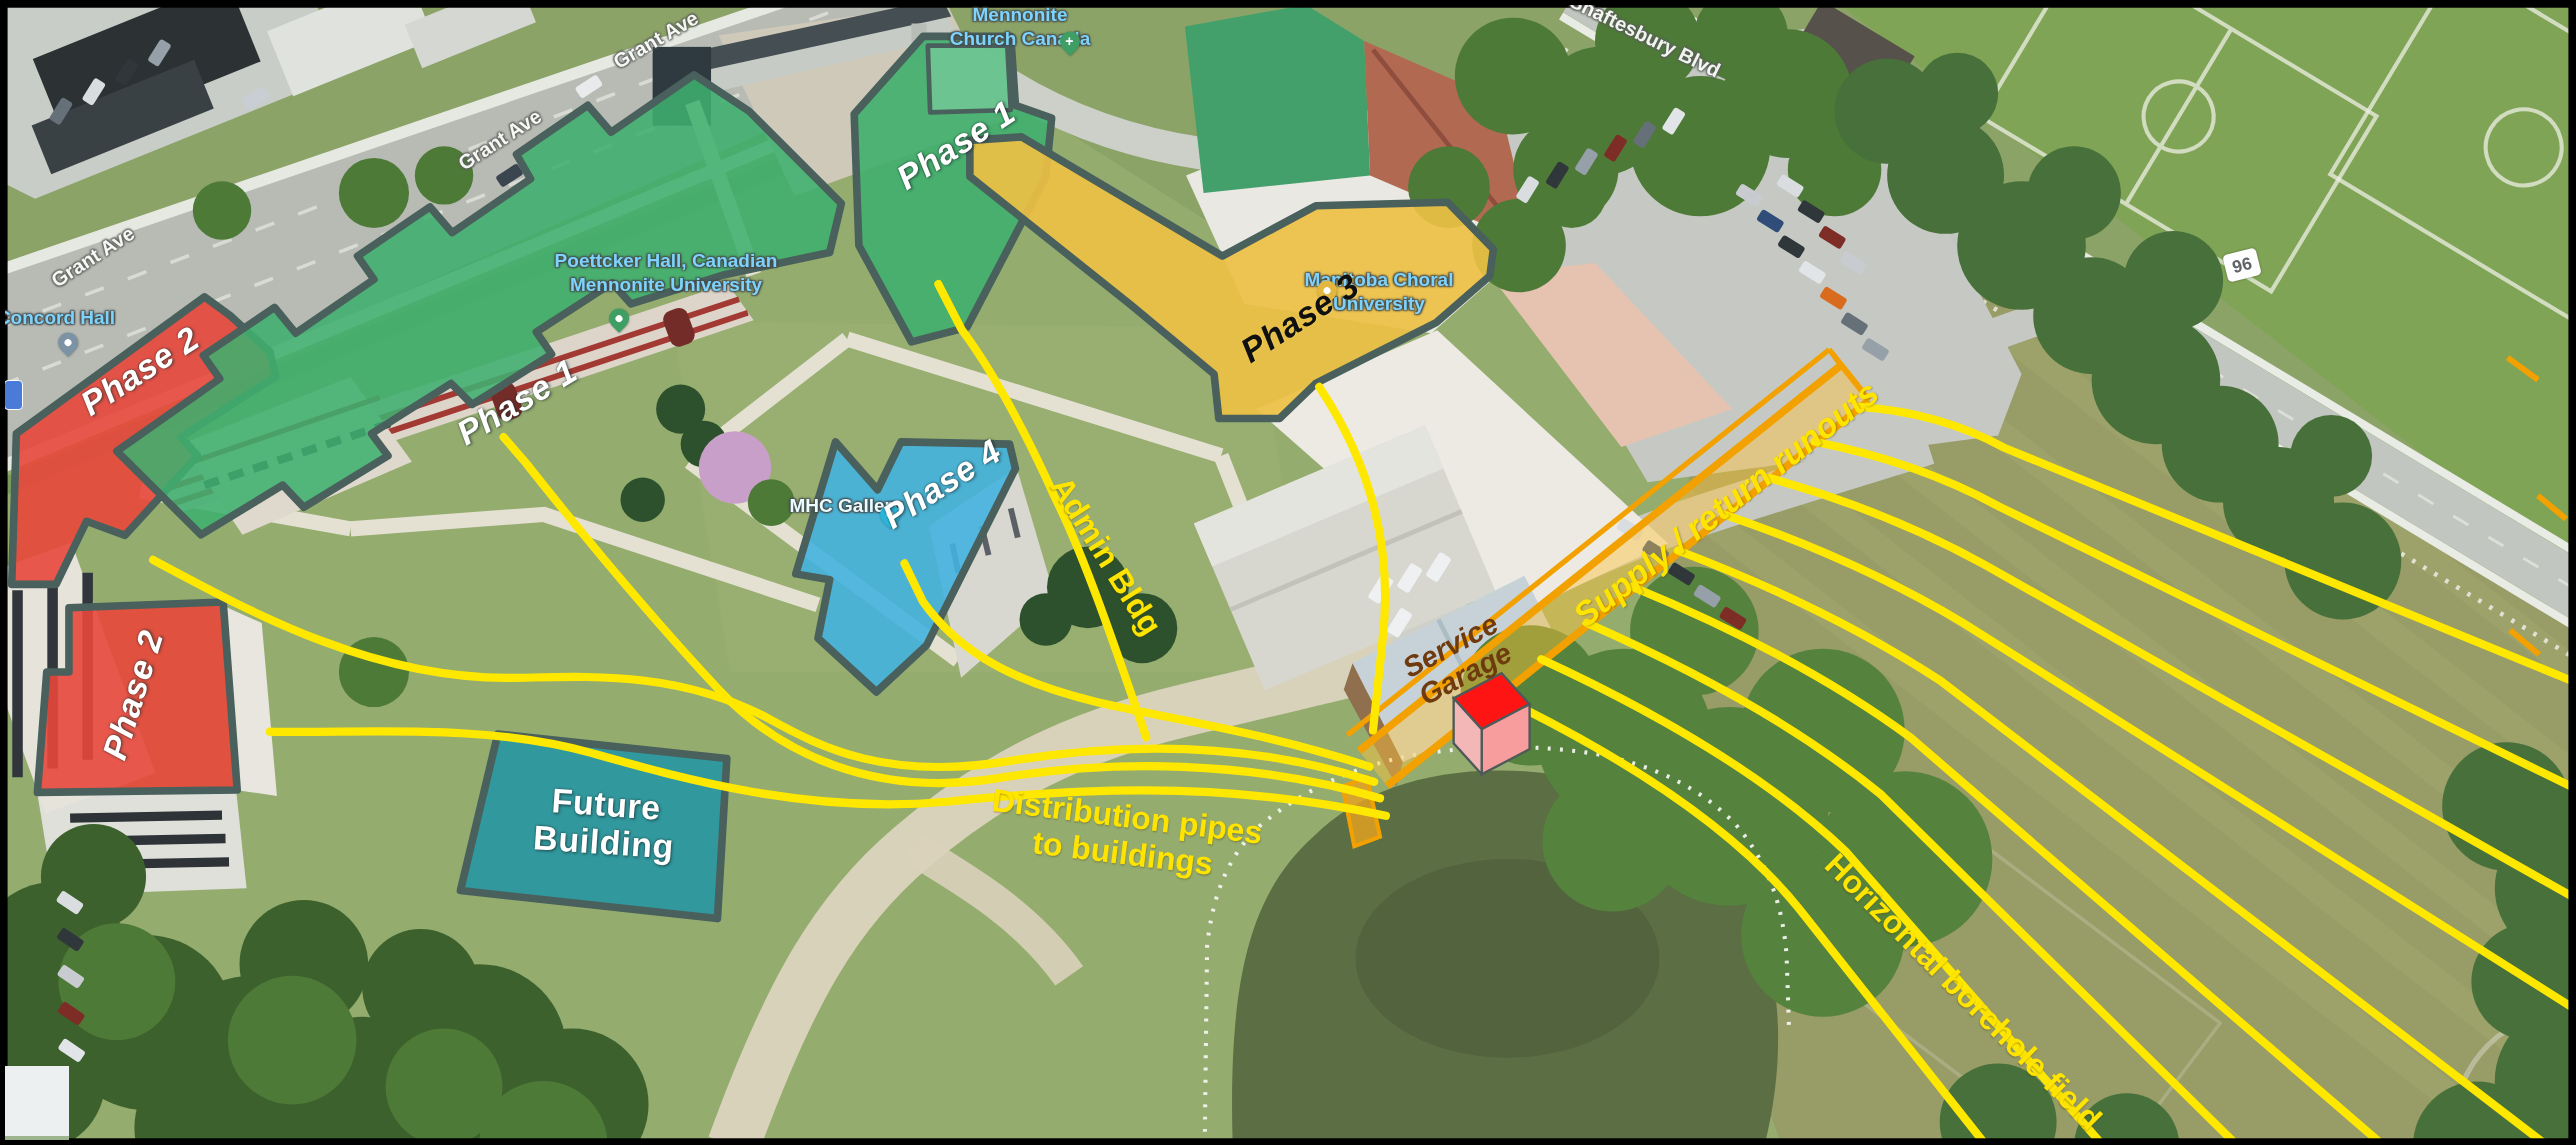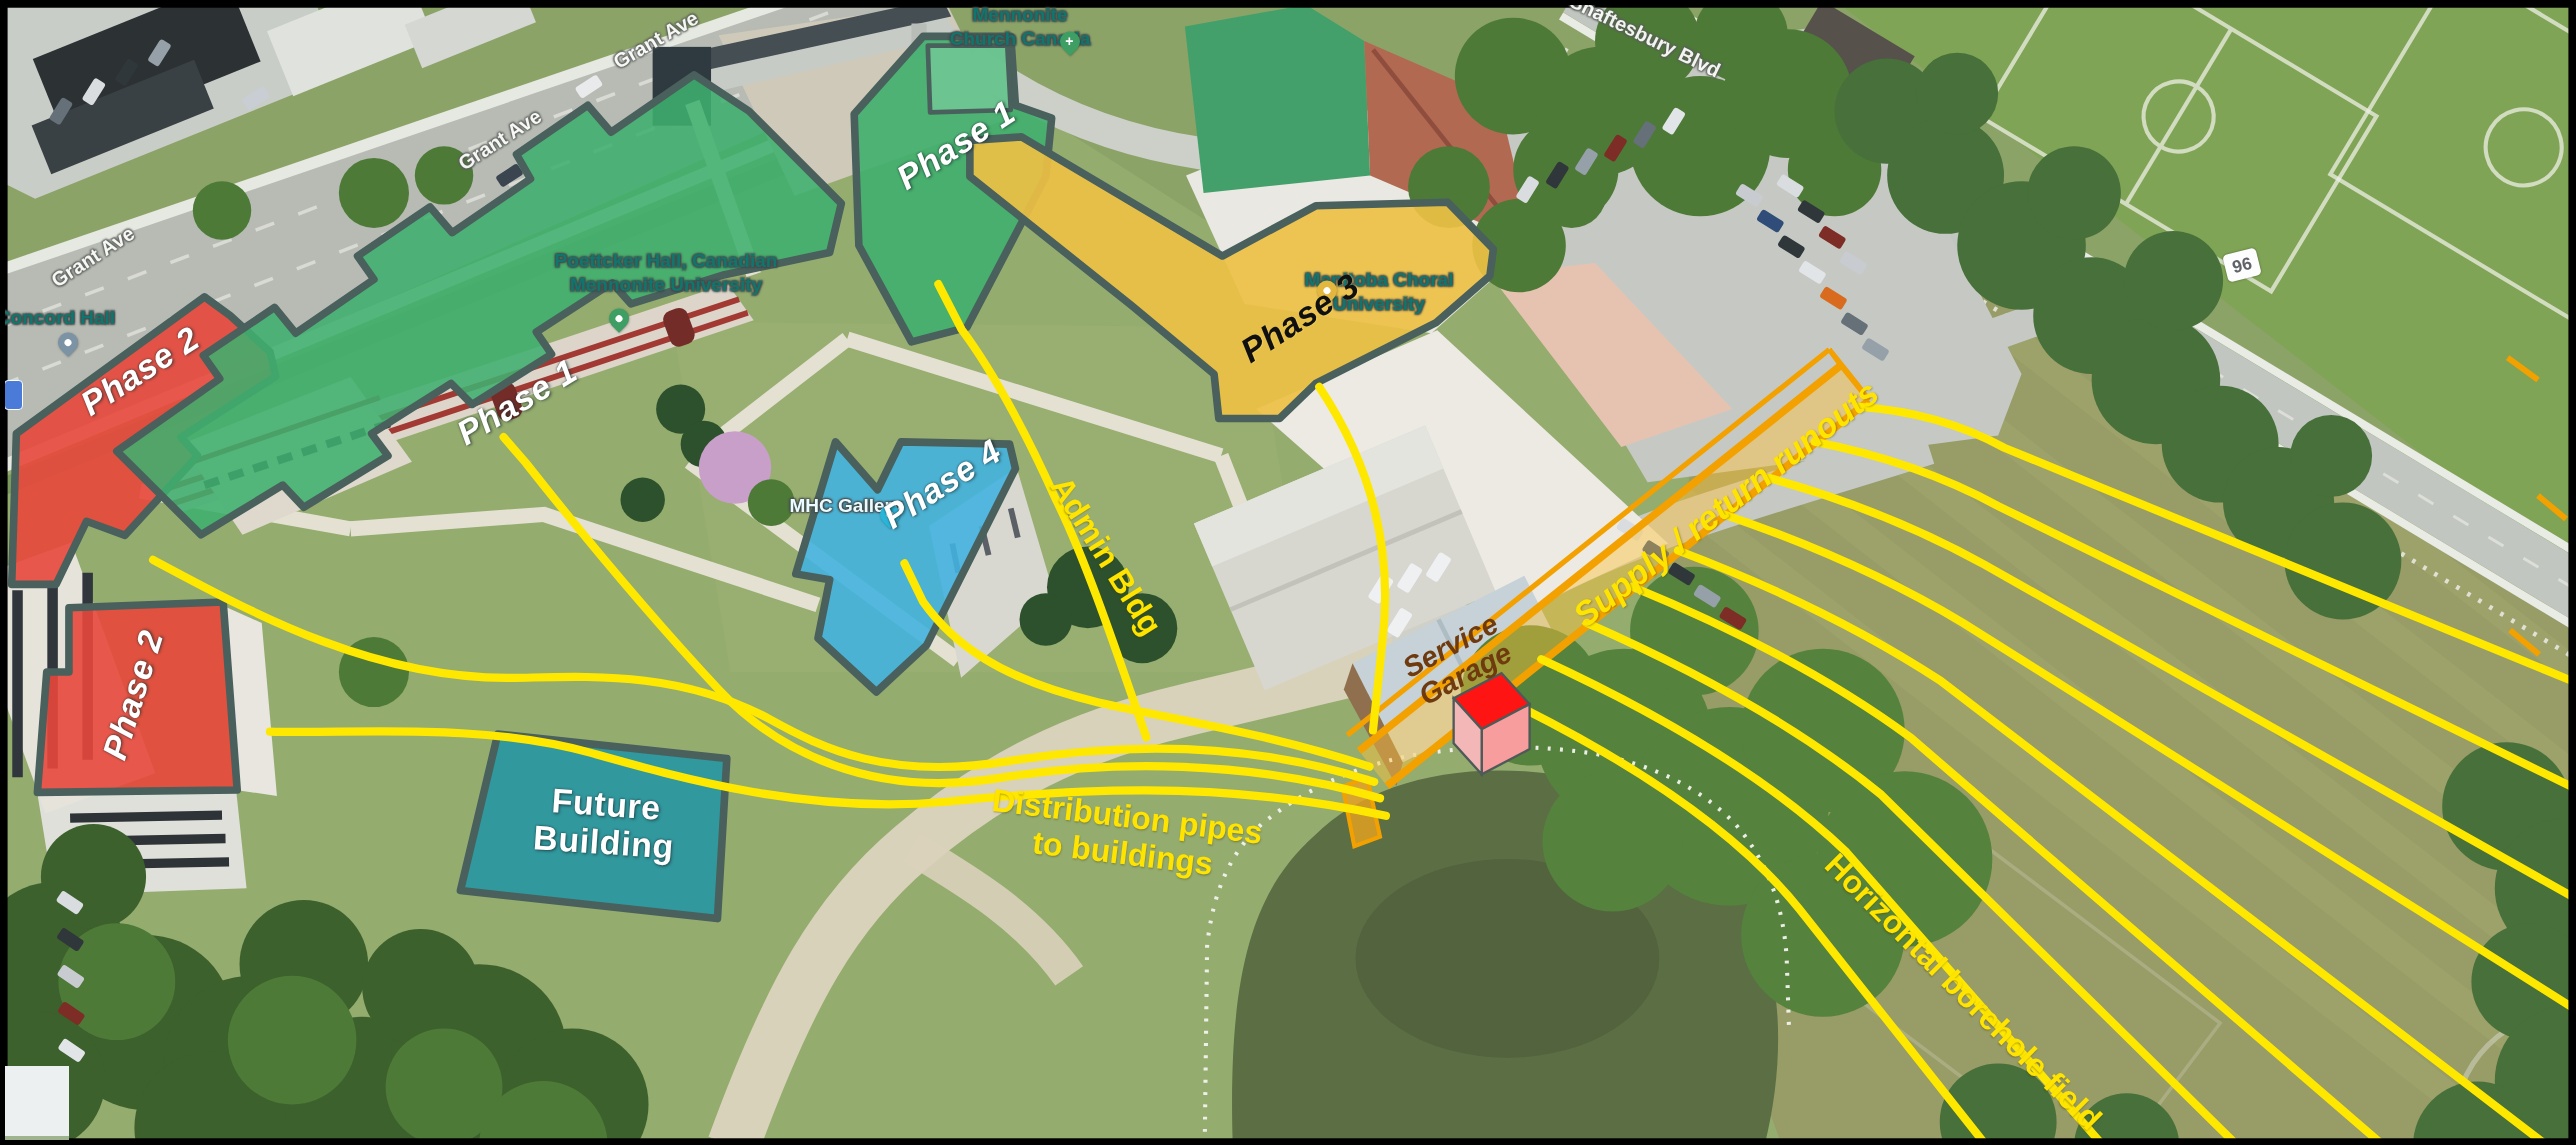--- a/index.html
+++ b/index.html
@@ -10,21 +10,21 @@
   .phase{font-style:italic;font-weight:bold;font-size:34px;color:#fff;letter-spacing:0.6px;
          text-shadow:1.2px 1.2px 2.9px rgba(25,45,45,.65),-0.6px -0.6px 1.8px rgba(25,45,45,.45);}
   .phase.dark{color:#101010;text-shadow:0.6px 0.6px 1.2px rgba(255,230,120,.5);}
   .phase.upright{font-style:normal;text-align:center;line-height:1.12;}
   .note{font-weight:bold;font-size:32px;color:#ffe400;
         text-shadow:0.6px 1.2px 1.8px rgba(70,60,0,.35);}
   .note.it{font-style:italic;font-size:34px;}
   .note.center{text-align:center;line-height:1.15;}
   .garage-note{font-style:italic;font-weight:bold;font-size:29px;color:#6e3a0e;
                text-align:center;line-height:1.12;}
-  .map-poi{font-weight:bold;font-size:19px;color:#0f766e;text-align:center;line-height:1.25;
+  .map-poi{font-weight:bold;font-size:19px;color:#7dd3fc;text-align:center;line-height:1.25;
            text-shadow:-1.2px -1.2px 1.8px rgba(70,75,75,.9),1.2px -1.2px 1.8px rgba(70,75,75,.9),
                        -1.2px 1.2px 1.8px rgba(70,75,75,.9),1.2px 1.2px 1.8px rgba(70,75,75,.9);}
   .map-poi.teal{color:#eafcff;}
   .road-lbl{font-weight:bold;font-size:20px;color:#fbfbf9;opacity:.95;
             text-shadow:-1.2px -1.2px 1.8px rgba(90,95,90,.85),1.2px 1.2px 1.8px rgba(90,95,90,.85),
                         1.2px -1.2px 1.8px rgba(90,95,90,.85),-1.2px 1.2px 1.8px rgba(90,95,90,.85);}
   .shield{position:absolute;width:34px;height:28px;background:#fdfdfd;border-radius:4.7px;
           box-shadow:0 0 2.3px rgba(0,0,0,.4);display:flex;align-items:center;justify-content:center;
           font-weight:bold;font-size:17.5px;color:#5f6368;}
   .pin{position:absolute;width:20px;height:20px;border-radius:50% 50% 50% 0;

